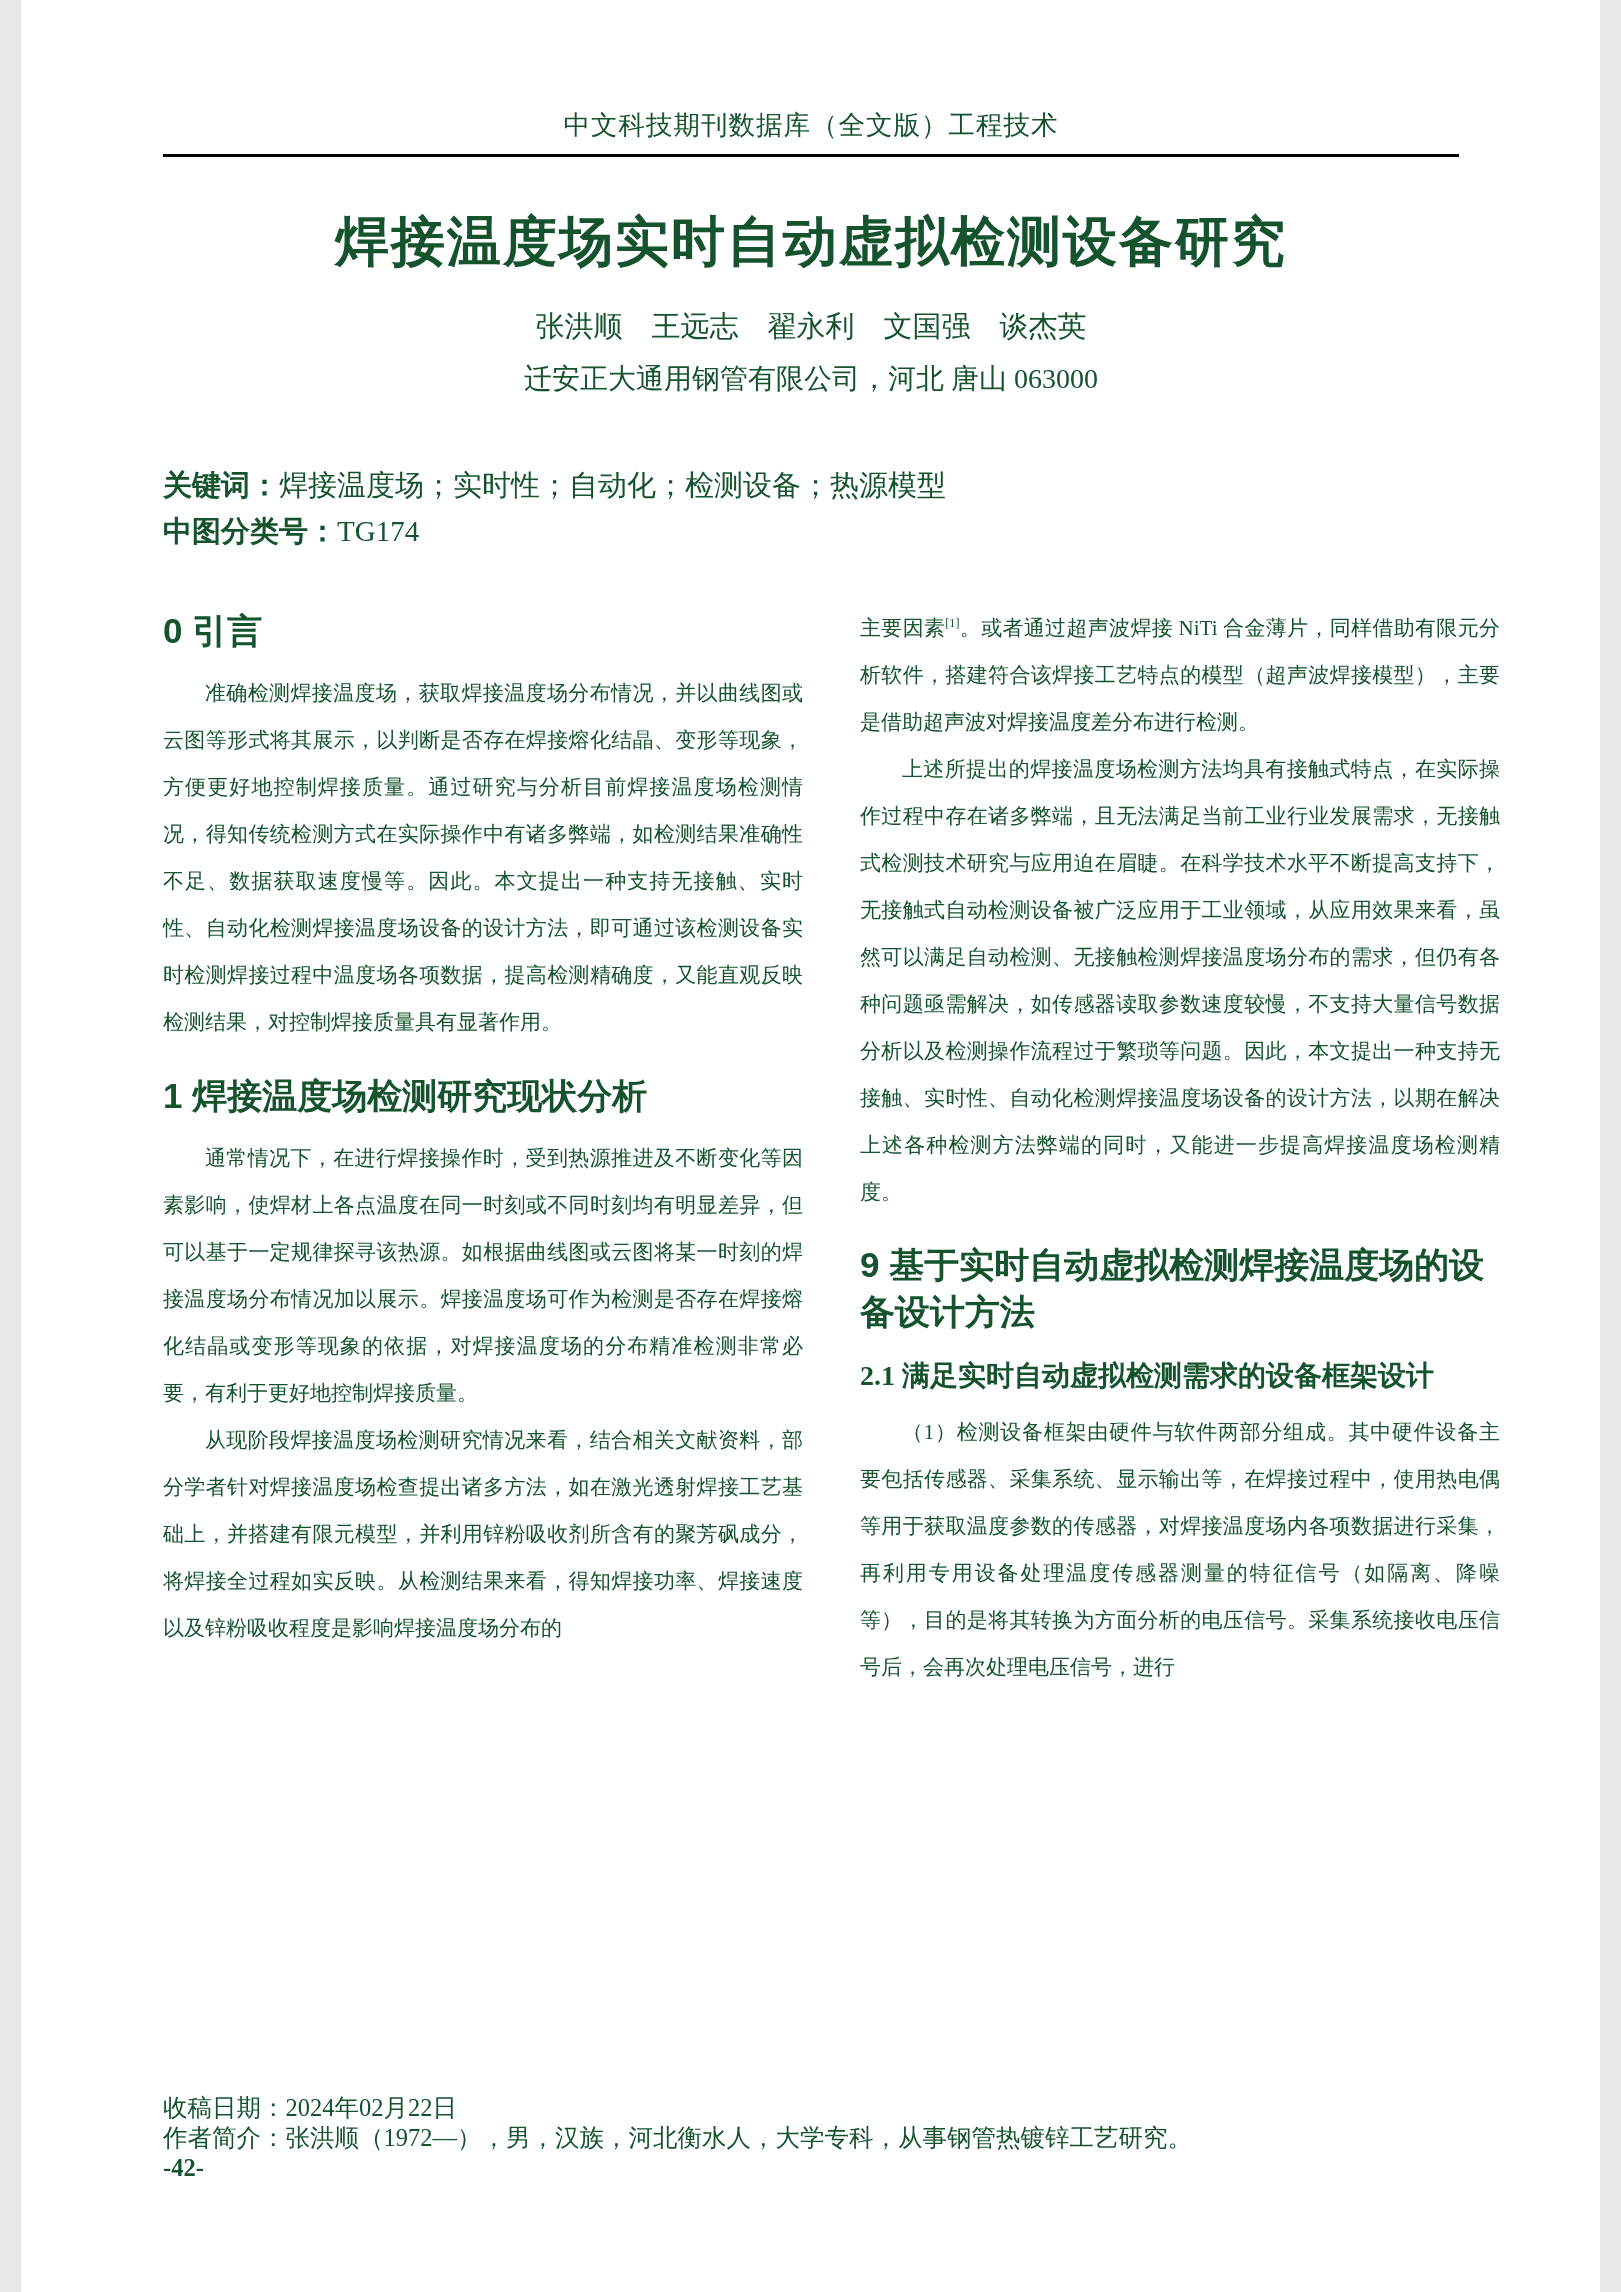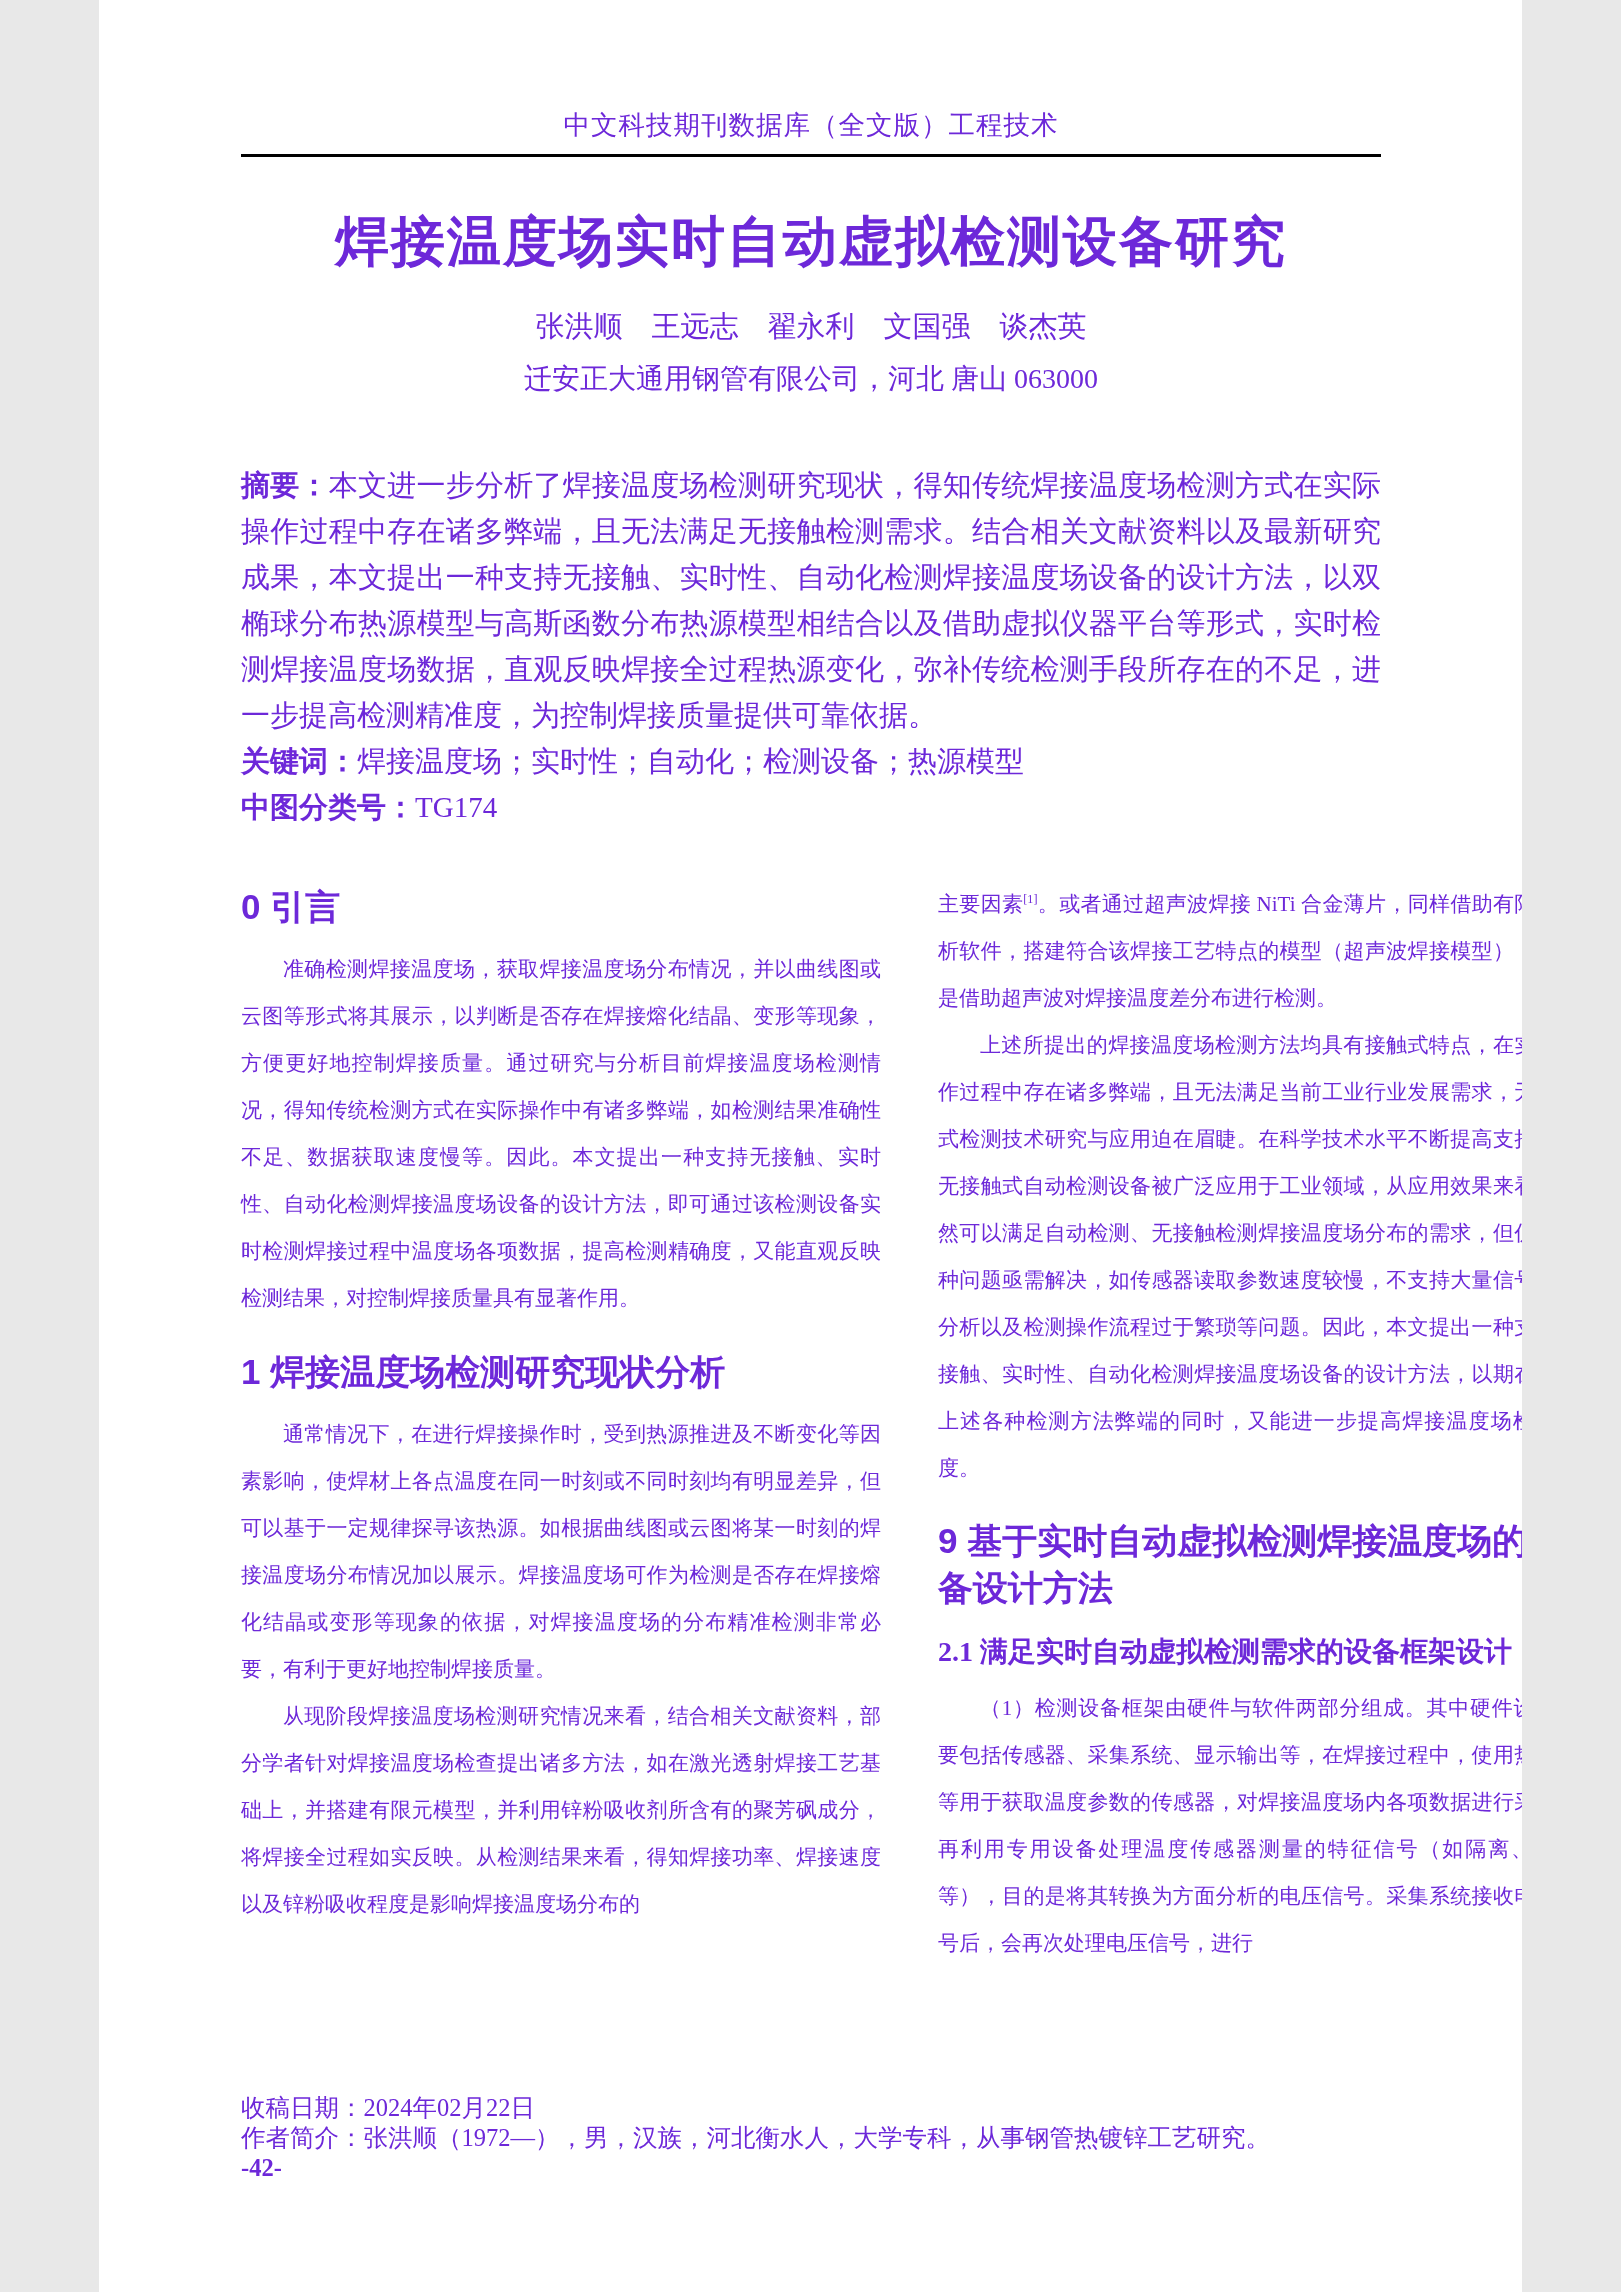--- a/index.html
+++ b/index.html
@@ -1,23 +1,23 @@
 <!DOCTYPE html>
 <html lang="zh"><head>
 <meta charset="utf-8">
 <style>
   html, body { margin: 0; padding: 0; }
   body { background: #e8e8e8; }
   .page {
     position: relative;
-    width: 1423px;
+    width: 1579px;
     height: 2293px;
     margin: 0 auto;
     background: #ffffff;
-    color: #6d28d9;
+    color: #14532d;
     font-family: "Liberation Serif", "DejaVu Serif", serif;
     overflow: hidden;
     box-sizing: border-box;
   }
   .content {
     position: absolute;
     left: 142px;
     right: 141px;
     top: 0;
   }
@@ -124,21 +124,20 @@
   <div class="content">
 
     <div class="journal-line">中文科技期刊数据库（全文版）工程技术</div>
     <hr class="header-rule">
 
     <h1 class="paper-title">焊接温度场实时自动虚拟检测设备研究</h1>
     <div class="authors-line">张洪顺　王远志　翟永利　文国强　谈杰英</div>
     <div class="affiliation-line">迁安正大通用钢管有限公司，河北 唐山 063000</div>
 
     <div class="meta-block">
-      <p><span class="meta-label">摘要：</span><span>本文进一步分析了焊接温度场检测研究现状，得知传统焊接温度场检测方式在实际操作过程中存在诸多弊端，且无法满足无接触检测需求。结合相关文献资料以及最新研究成果，本文提出一种支持无接触、实时性、自动化检测焊接温度场设备的设计方法，以双椭球分布热源模型与高斯函数分布热源模型相结合以及借助虚拟仪器平台等形式，实时检测焊接温度场数据，直观反映焊接全过程热源变化，弥补传统检测手段所存在的不足，进一步提高检测精准度，为控制焊接质量提供可靠依据。</span></p>
       <p><span class="meta-label">关键词：</span><span>焊接温度场；实时性；自动化；检测设备；热源模型</span></p>
       <p><span class="meta-label">中图分类号：</span><span>TG174</span></p>
     </div>
 
     <div class="columns">
 
       <div class="col">
         <h2 class="first">0 引言</h2>
         <p class="indent">准确检测焊接温度场，获取焊接温度场分布情况，并以曲线图或云图等形式将其展示，以判断是否存在焊接熔化结晶、变形等现象，方便更好地控制焊接质量。通过研究与分析目前焊接温度场检测情况，得知传统检测方式在实际操作中有诸多弊端，如检测结果准确性不足、数据获取速度慢等。因此。本文提出一种支持无接触、实时性、自动化检测焊接温度场设备的设计方法，即可通过该检测设备实时检测焊接过程中温度场各项数据，提高检测精确度，又能直观反映检测结果，对控制焊接质量具有显著作用。</p>
         <h2>1 焊接温度场检测研究现状分析</h2>

